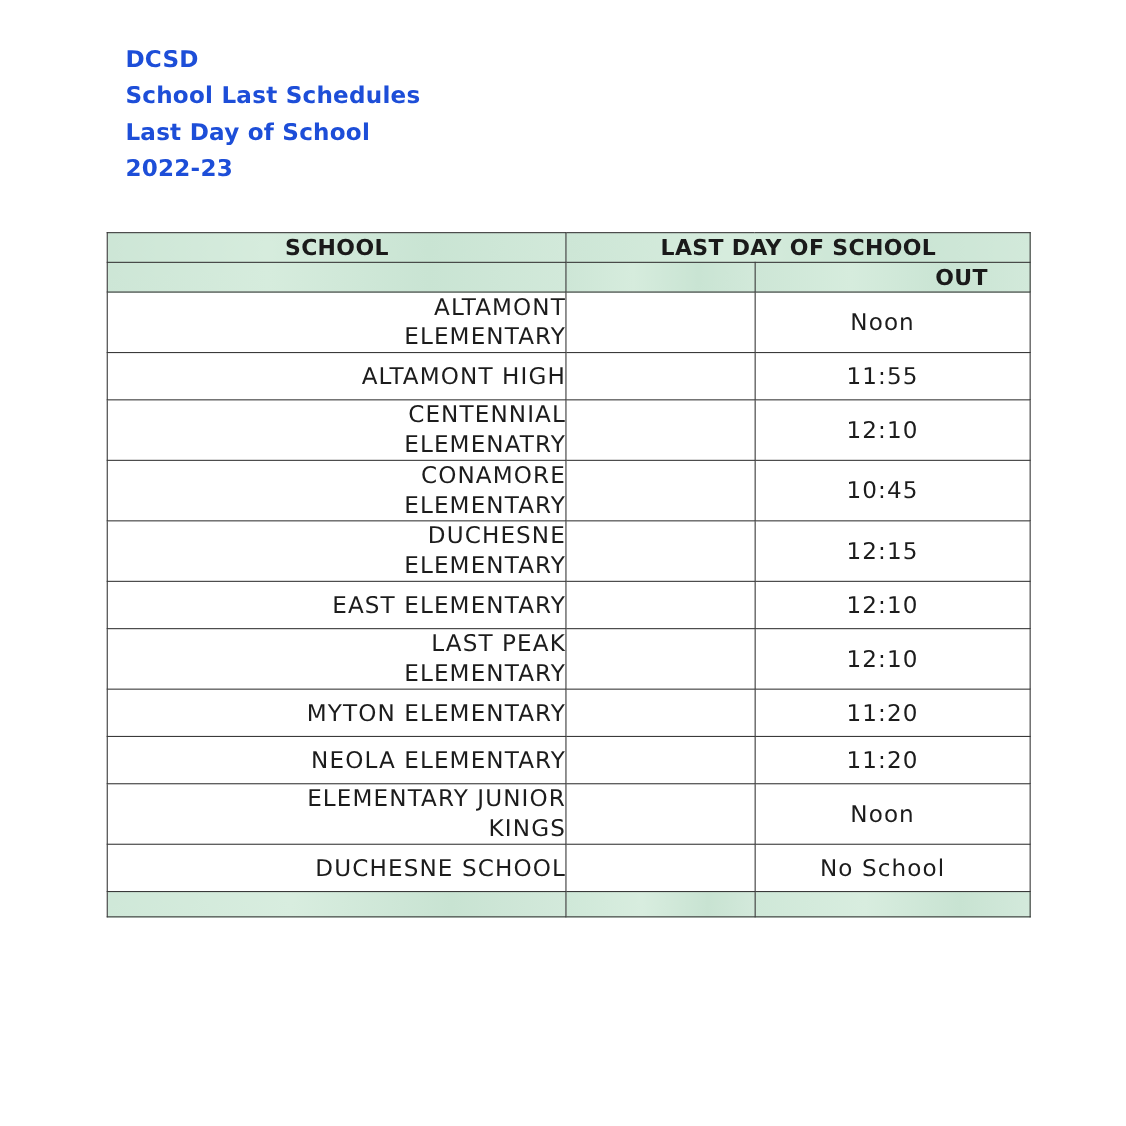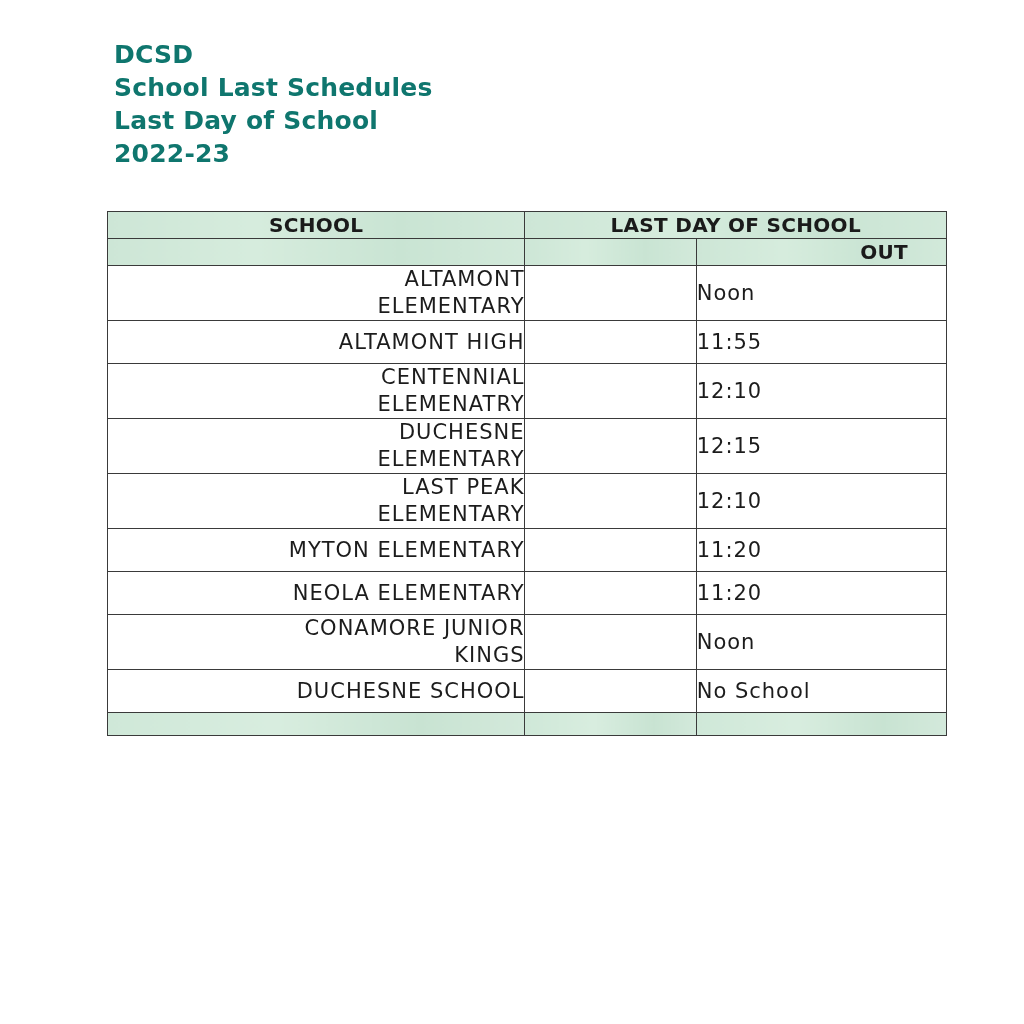--- a/index.html
+++ b/index.html
@@ -14,30 +14,30 @@
       overflow: hidden;
       font-family: "DejaVu Sans", sans-serif;
       color: #1a1a1a;
     }
     .title-block {
       position: absolute;
       left: 114px;
       top: 38px;
       font-family: "DejaVu Sans", sans-serif;
       font-weight: bold;
-      font-size: 25px;
+      font-size: 21px;
       line-height: 33px;
-      color: #0f766e;
+      color: #1d4ed8;
       letter-spacing: 0.2px;
     }
     .title-block div { white-space: nowrap; }
 
     table.sched {
       position: absolute;
-      left: 107px;
+      left: 97px;
       top: 211px;
       width: 840px;
       border-collapse: collapse;
       table-layout: fixed;
     }
     table.sched td, table.sched th {
       border: 1.5px solid #3a3a3a;
       padding: 0;
       font-family: "DejaVu Sans", sans-serif;
     }
@@ -64,21 +64,21 @@
       vertical-align: middle;
     }
     .row.single td { height: 42px; }
     .row.double td { height: 54px; }
     .school-cell {
       padding-left: 17px !important;
       line-height: 27px;
       text-align: right;
     }
     .time-cell {
-      text-align: left;
+      text-align: center;
       padding-right: 18px !important;
       letter-spacing: 0.8px;
     }
     .footer-row td {
       background: #cfe8d8;
       background-image: linear-gradient(90deg, #cfe8d8 0%, #d8eddf 40%, #c8e3d2 75%, #d3e9db 100%);
       height: 22px;
     }
   </style>
 </head>
@@ -127,26 +127,41 @@
       <tr class="row double">
         <td class="school-cell">
           <div>CENTENNIAL</div>
           <div>ELEMENATRY</div>
         </td>
         <td></td>
         <td class="time-cell">12:10</td>
       </tr>
       <tr class="row double">
         <td class="school-cell">
+          <div>CONAMORE</div>
+          <div>ELEMENTARY</div>
+        </td>
+        <td></td>
+        <td class="time-cell">10:45</td>
+      </tr>
+      <tr class="row double">
+        <td class="school-cell">
           <div>DUCHESNE</div>
           <div>ELEMENTARY</div>
         </td>
         <td></td>
         <td class="time-cell">12:15</td>
       </tr>
+      <tr class="row single">
+        <td class="school-cell">
+          <div>EAST ELEMENTARY</div>
+        </td>
+        <td></td>
+        <td class="time-cell">12:10</td>
+      </tr>
       <tr class="row double">
         <td class="school-cell">
           <div>LAST PEAK</div>
           <div>ELEMENTARY</div>
         </td>
         <td></td>
         <td class="time-cell">12:10</td>
       </tr>
       <tr class="row single">
         <td class="school-cell">
@@ -157,21 +172,21 @@
       </tr>
       <tr class="row single">
         <td class="school-cell">
           <div>NEOLA ELEMENTARY</div>
         </td>
         <td></td>
         <td class="time-cell">11:20</td>
       </tr>
       <tr class="row double">
         <td class="school-cell">
-          <div>CONAMORE JUNIOR</div>
+          <div>ELEMENTARY JUNIOR</div>
           <div>KINGS</div>
         </td>
         <td></td>
         <td class="time-cell">Noon</td>
       </tr>
       <tr class="row single">
         <td class="school-cell">
           <div>DUCHESNE SCHOOL</div>
         </td>
         <td></td>

